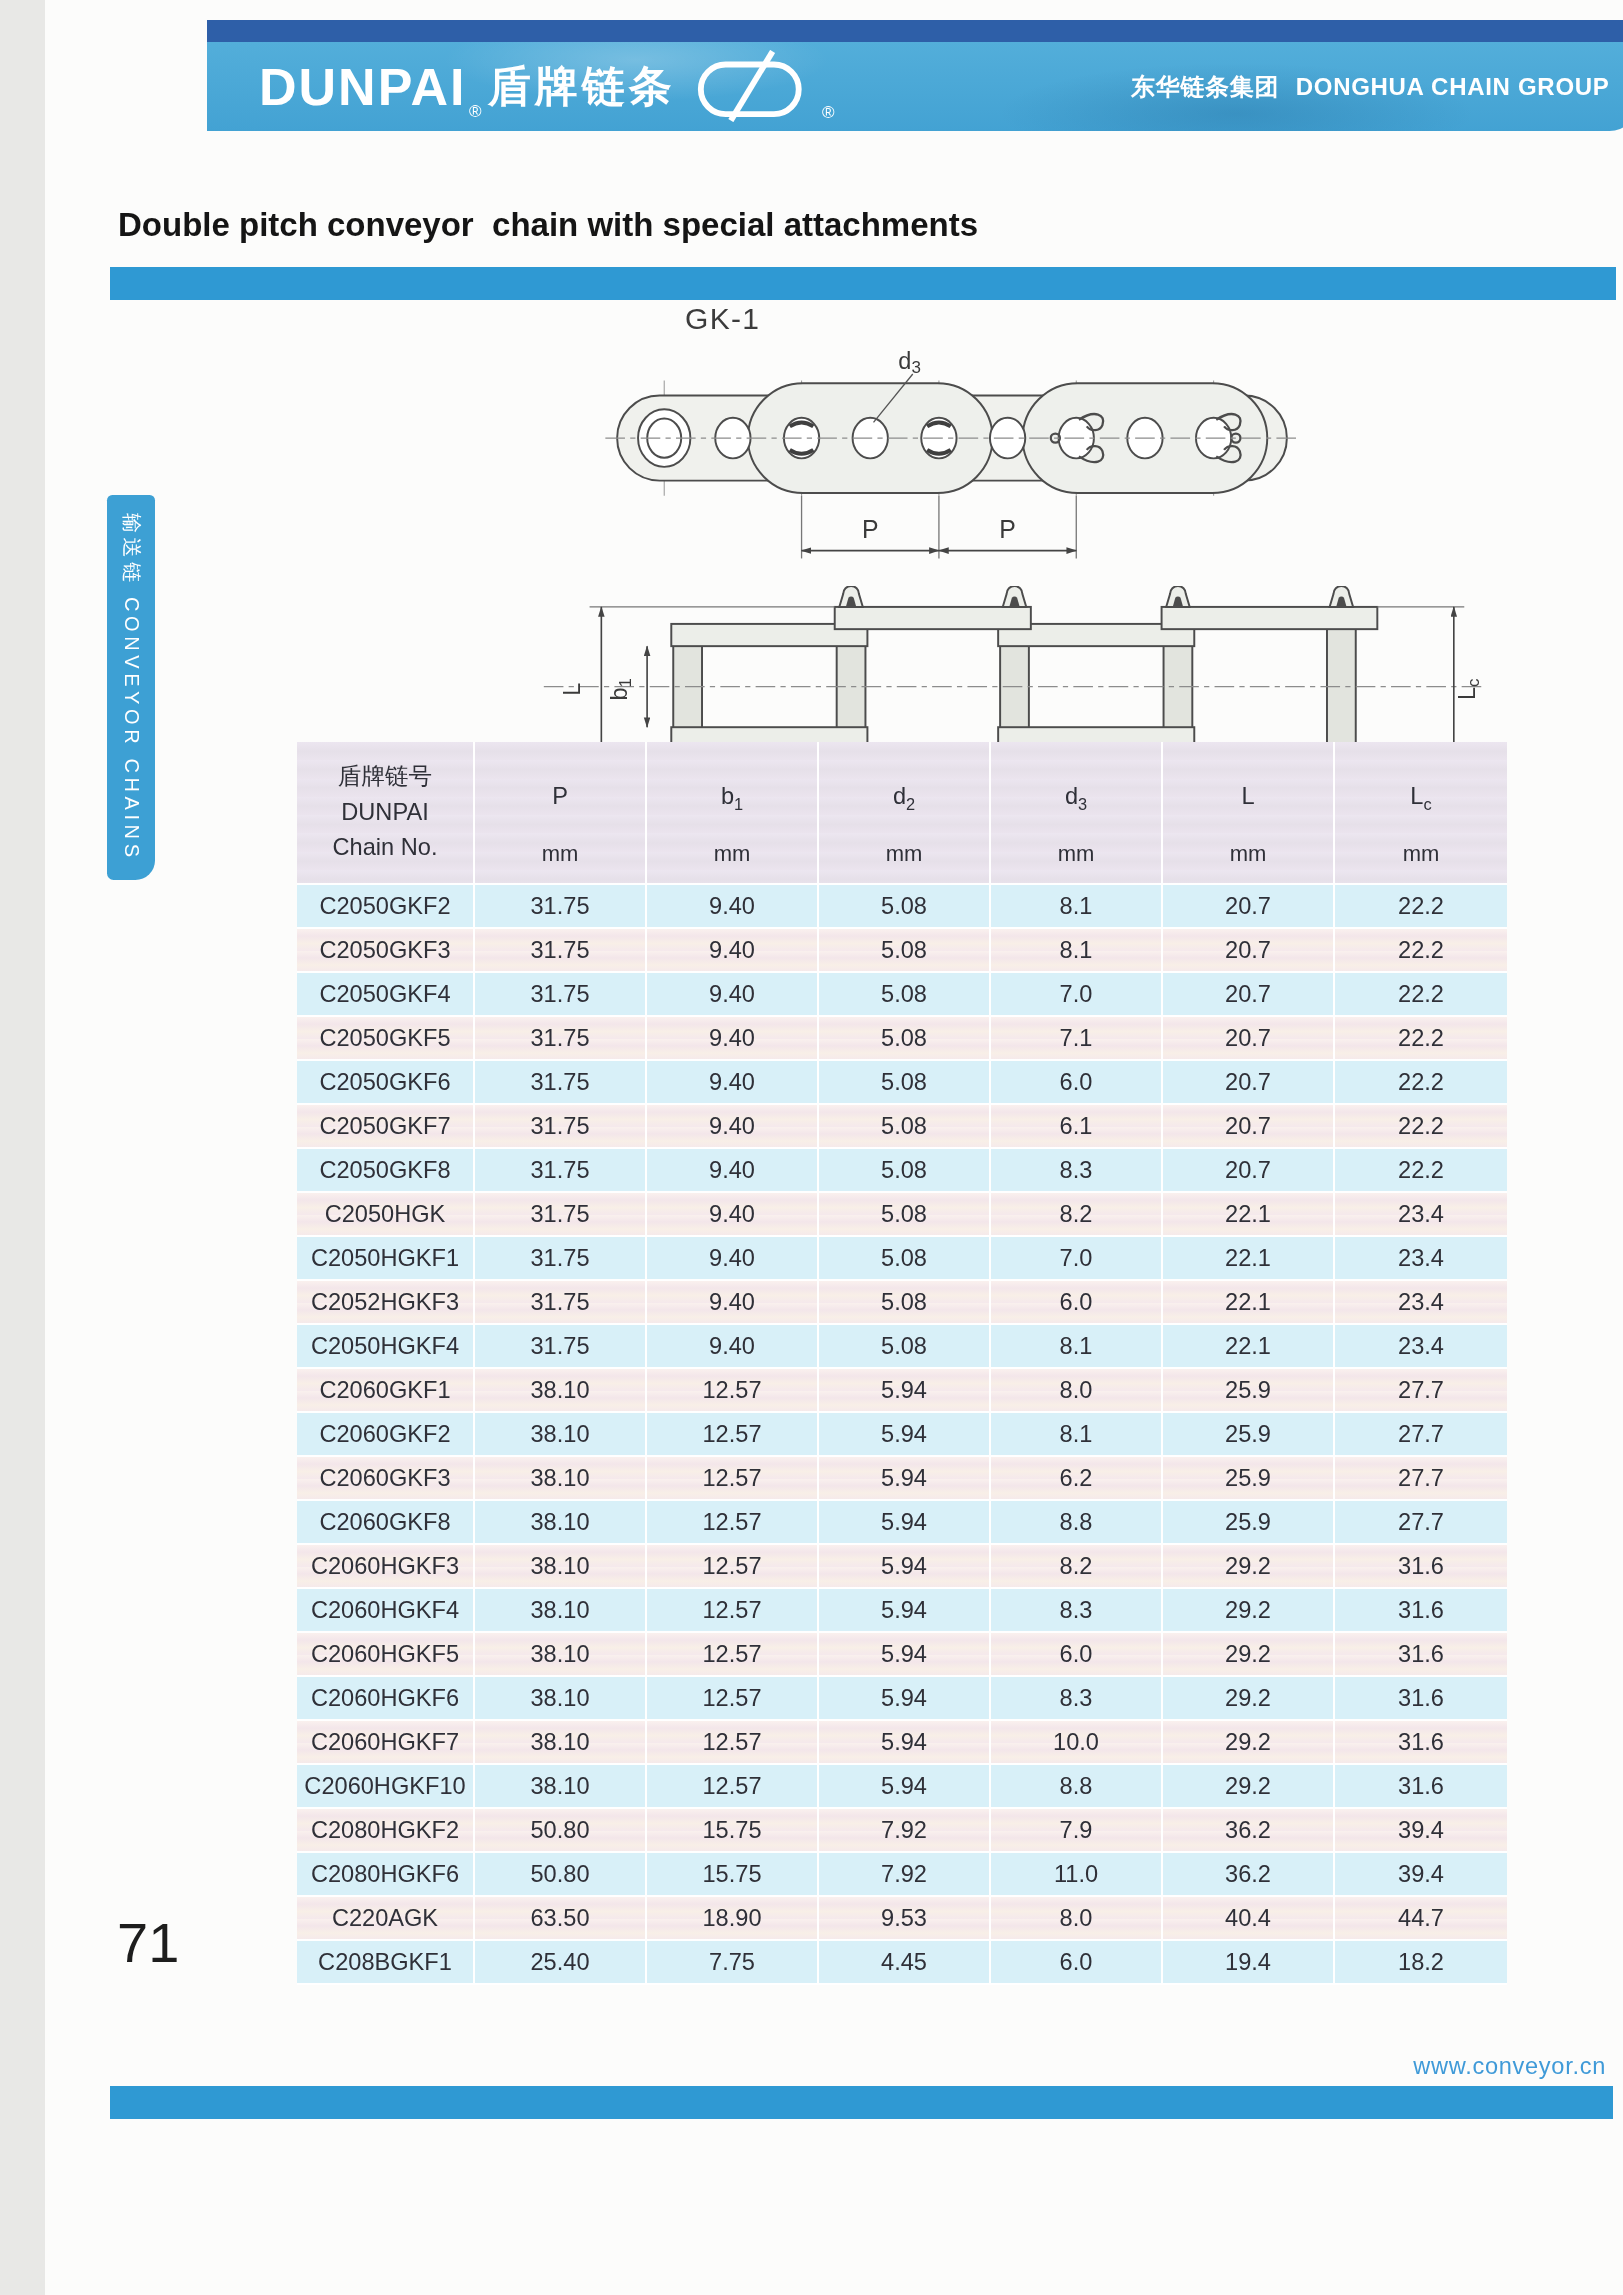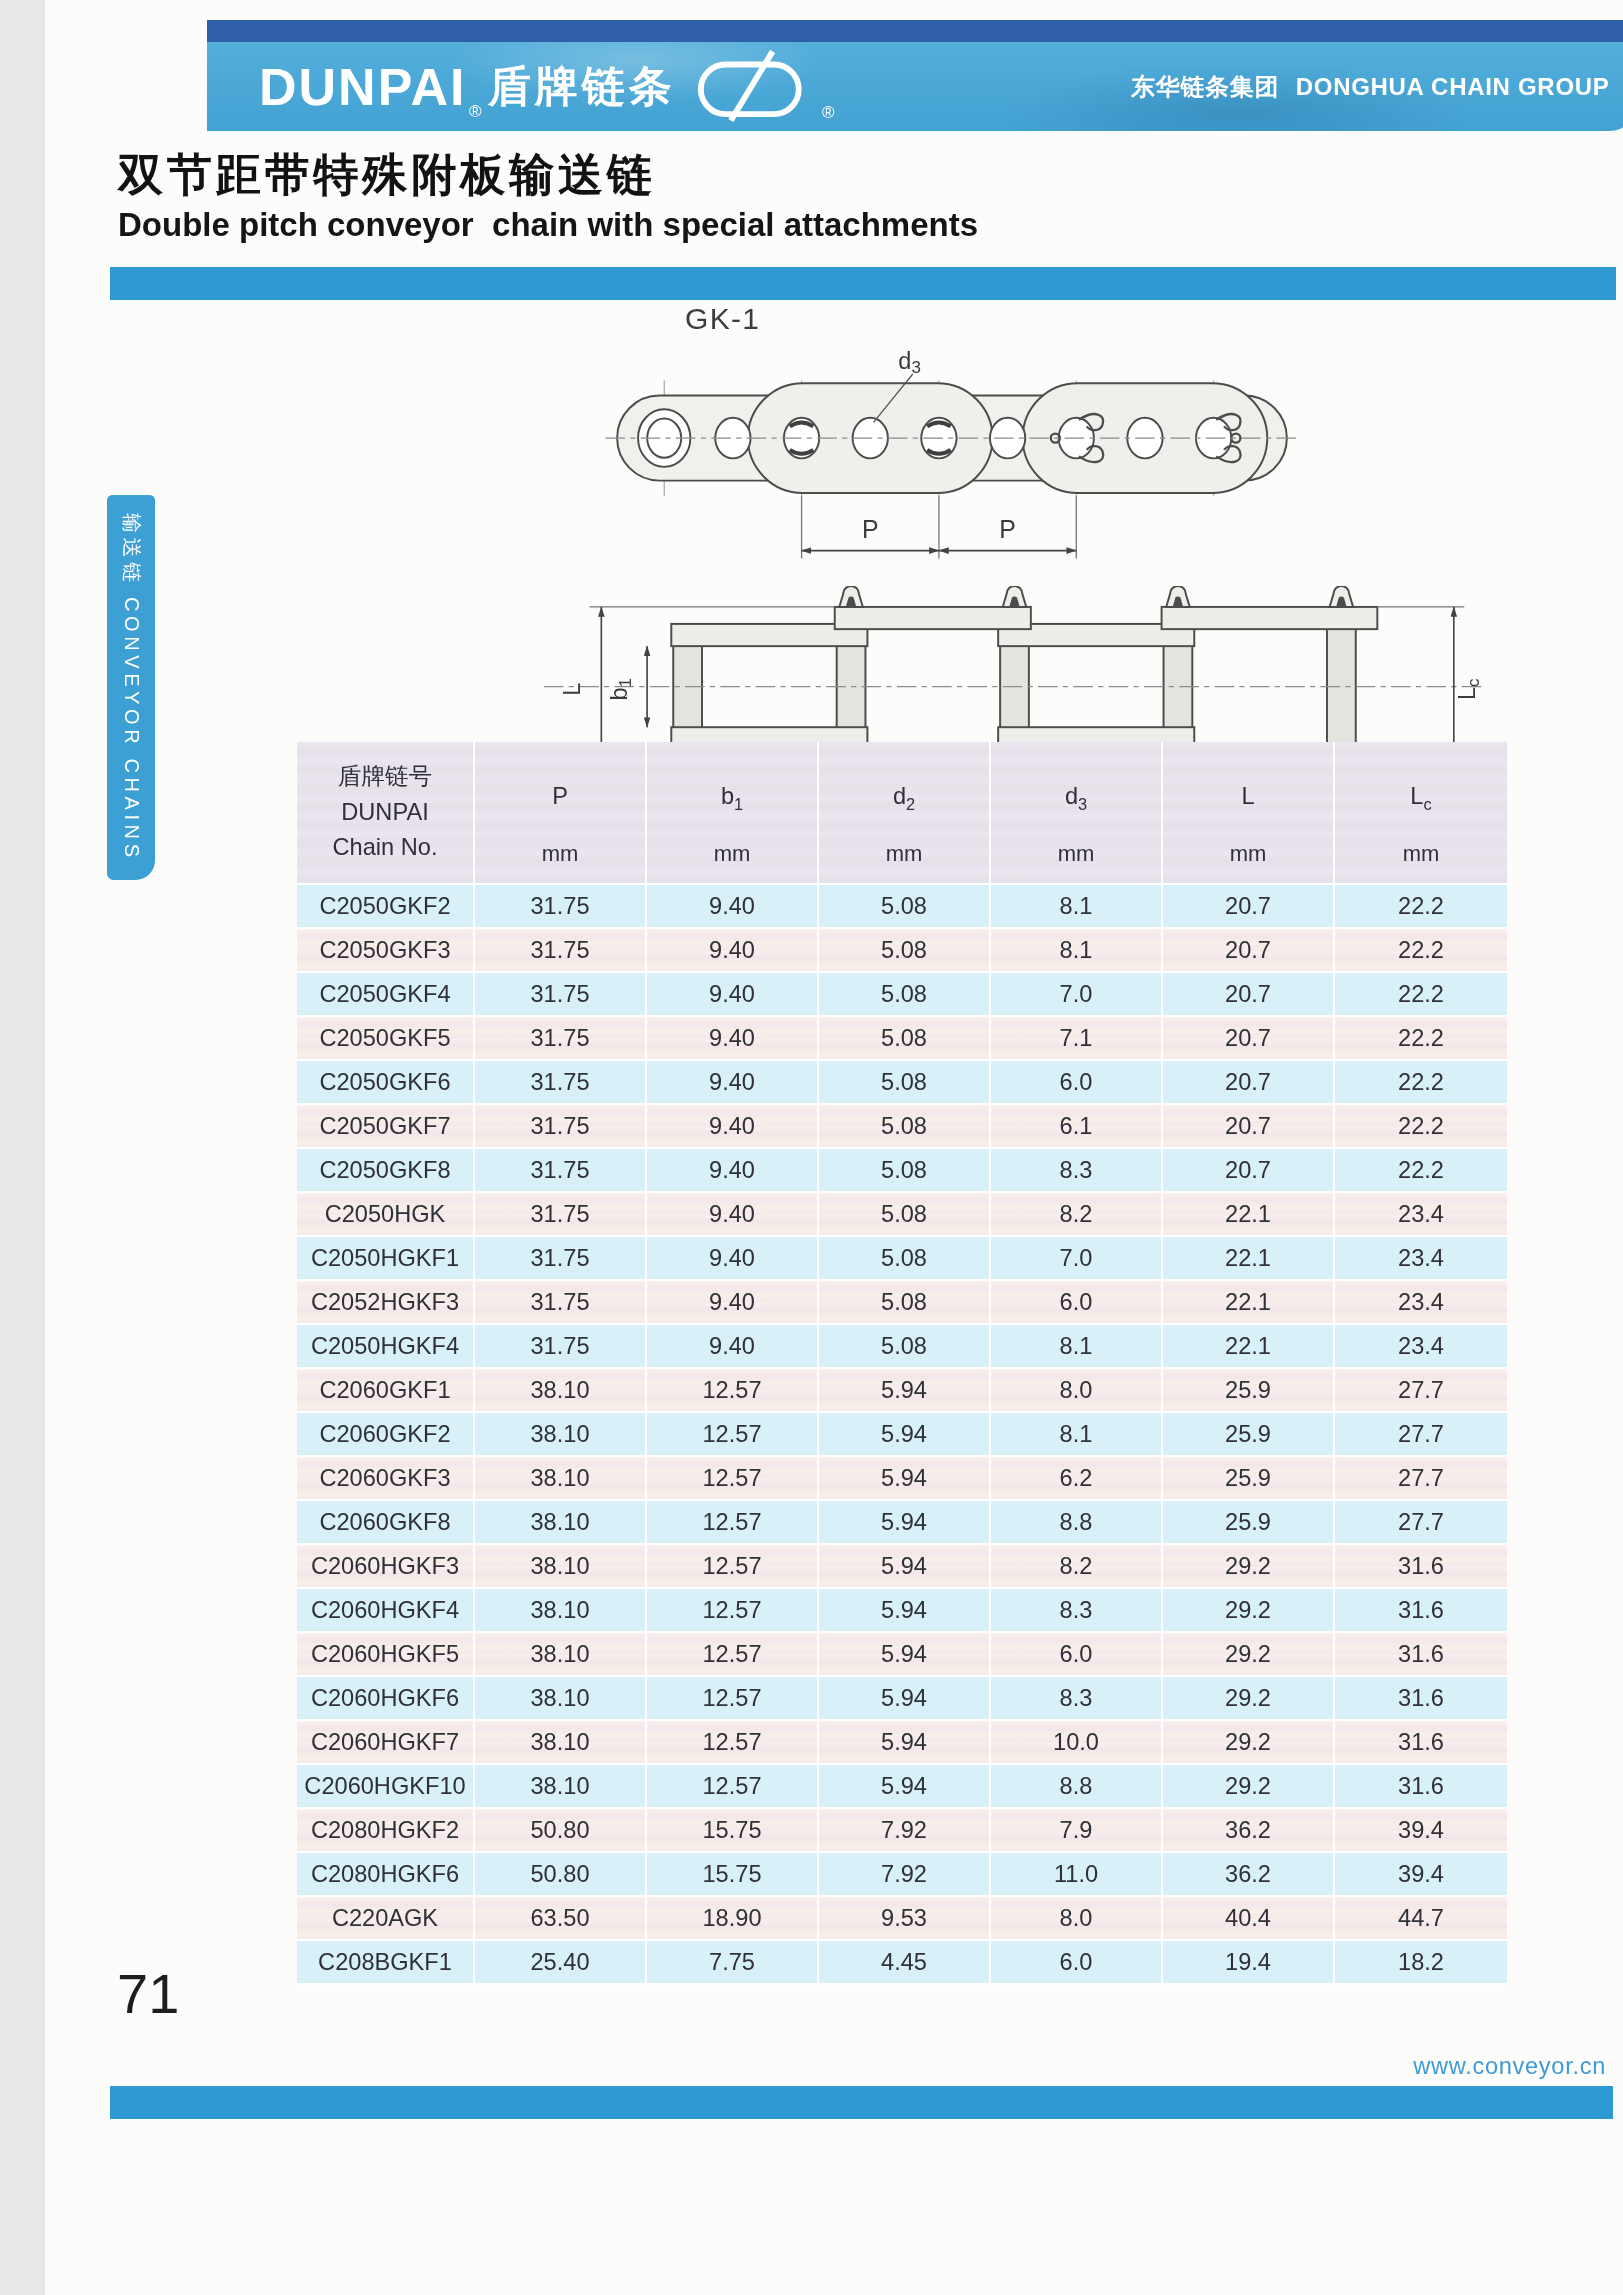--- a/index.html
+++ b/index.html
@@ -61,21 +61,21 @@
     font-weight:normal;font-size:23.6px;position:relative;
   }
   .chain-th div{line-height:1.5;}
   .th-sym{position:absolute;top:41px;left:0;right:0;}
   .th-sym sub{font-size:16.4px;}
   .th-unit{position:absolute;bottom:15.7px;left:0;right:0;font-size:22px;}
   .spec-table td{height:42px;font-size:23.6px;}
   .row-cyan td{background:#d8f0f8;}
   .row-pink td{background:repeating-linear-gradient(180deg,#faf1ee 0px,#f3e6ea 7.2px,#f8efe7 14.4px,#f5e9ec 21.6px);}
   
-  .page-num{position:absolute;left:72px;top:1961px;font-size:56px;color:#1d1d1d;}
+  .page-num{position:absolute;left:72px;top:1910px;font-size:56px;color:#1d1d1d;}
   .footer-bar{position:absolute;left:65px;top:2086px;width:1503px;height:33px;background:#2f99d3;}
   .website{position:absolute;right:55px;top:2053px;font-size:23.6px;color:#3f9ad8;letter-spacing:0.7px;}
   
   .dia-text{font-family:"Liberation Sans",sans-serif;fill:#3a3a3a;}
 </style>
 </head>
 <body>
 
 <div class="page">
 
@@ -92,21 +92,20 @@
         </svg>
       </span>
       <span class="logo-reg">®</span>
     </div>
     <div class="group-label">
       <span>东华链条集团</span>
       <span>DONGHUA CHAIN GROUP</span>
     </div>
   </div>
 
-  <div class="title-cn">双节距带特殊附板输送链</div>
   <div class="title-en">Double pitch conveyor  chain with special attachments</div>
   <div class="divider-bar"></div>
 
   <div class="side-tab">
     <div class="side-tab-text">
       <span>输送链</span>&nbsp;<span>CONVEYOR CHAINS</span>
     </div>
   </div>
 
   <div class="fig-label">GK-1</div>

